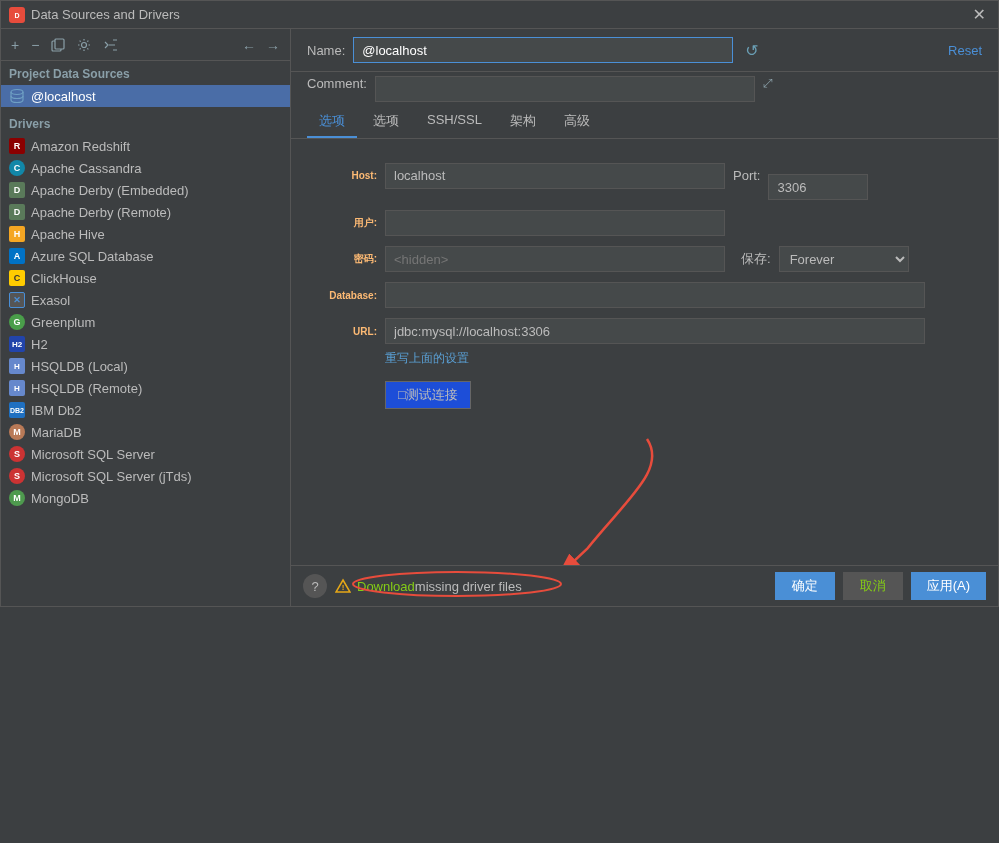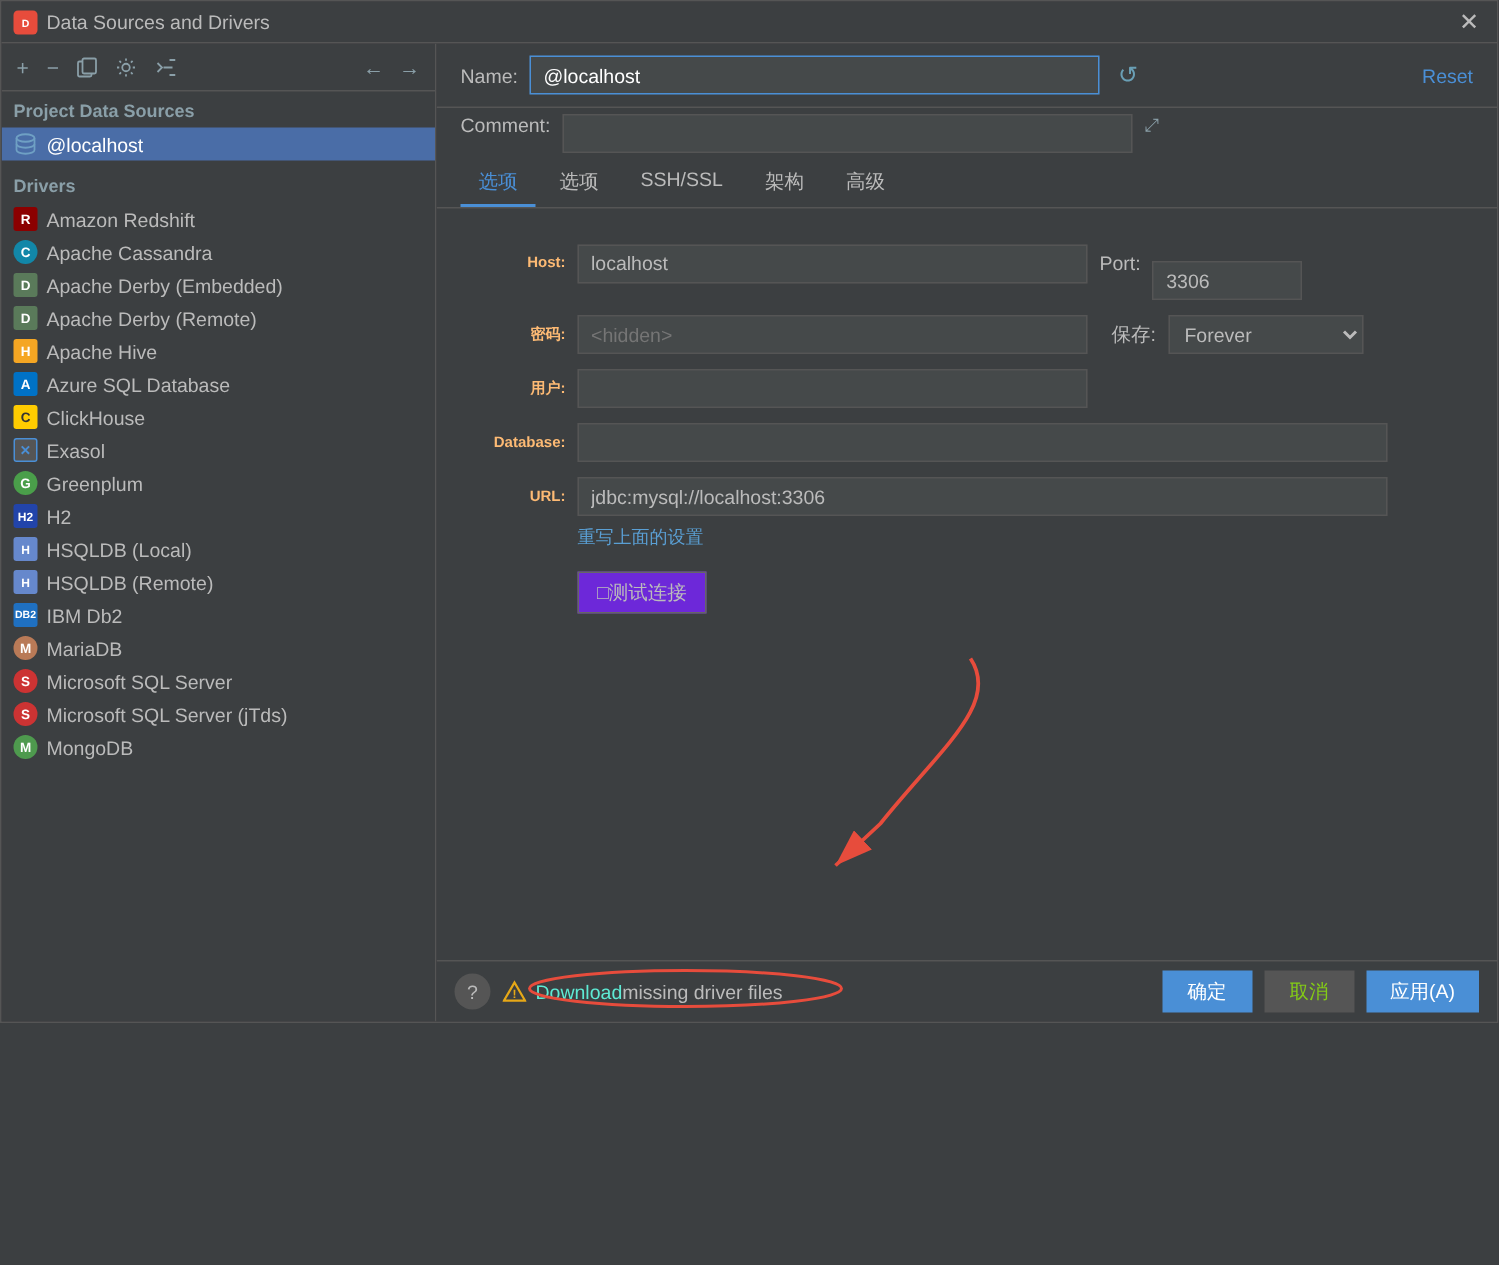--- a/index.html
+++ b/index.html
@@ -8,21 +8,21 @@
       font-size: 13px;
       background: #3c3f41;
       color: #bbb;
       width: 999px;
       height: 843px;
       overflow: hidden;
     }
 
     .window {
       width: 999px;
-      height: 682px;
+      height: 607px;
       background: #3c3f41;
       display: flex;
       flex-direction: column;
       border: 1px solid #555;
     }
 
     .title-bar {
       background: #3c3f41;
       padding: 4px 8px;
       display: flex;
@@ -299,21 +299,21 @@
     .overwrite-link {
       color: #5a9fd4;
       font-size: 12px;
       cursor: pointer;
       padding-left: 78px;
       margin-top: -4px;
     }
 
     .test-btn {
       margin-left: 78px;
-      background: #6d28d9;
+      background: #1d4ed8;
       border: 1px solid #666;
       color: #bbb;
       padding: 4px 12px;
       font-size: 13px;
       cursor: pointer;
       height: 28px;
     }
 
     
     .bottom-bar {
@@ -326,21 +326,21 @@
     }
 
     .download-notice {
       display: flex;
       align-items: center;
       gap: 6px;
       flex: 1;
     }
 
     .download-link {
-      color: #5eead4;
+      color: #84cc16;
       cursor: pointer;
     }
 
     .download-text {
       color: #bbb;
     }
 
     .bottom-actions {
       display: flex;
       gap: 8px;
@@ -579,36 +579,36 @@
       <div class="form-area">
 
         <div class="form-row">
           <span class="form-label">Host:</span>
           <input class="form-input host-input" type="text" value="localhost" style="">
           <span class="port-label">Port:</span>
           <input class="form-input port-input" type="text" value="3306" style="">
         </div>
 
         <div class="form-row">
+          <span class="form-label">用户:</span>
+          <input class="form-input user-input" type="text" style="">
+        </div>
+
+        <div class="form-row">
           <span class="form-label">密码:</span>
           <input class="form-input password-input" type="password" placeholder="&lt;hidden&gt;" style="">
           <span class="save-label" style="margin-left:8px;">保存:</span>
           <select class="save-select">
             <option>Forever</option>
             <option>For session</option>
             <option>Never</option>
           </select>
         </div>
 
         <div class="form-row">
-          <span class="form-label">用户:</span>
-          <input class="form-input user-input" type="text" style="">
-        </div>
-
-        <div class="form-row">
           <span class="form-label">Database:</span>
           <input class="form-input database-input" type="text" style="">
         </div>
 
         <div class="form-row">
           <span class="form-label">URL:</span>
           <input class="form-input url-input" type="text" value="jdbc:mysql://localhost:3306" style="">
         </div>
 
         <div class="overwrite-link">重写上面的设置</div>

